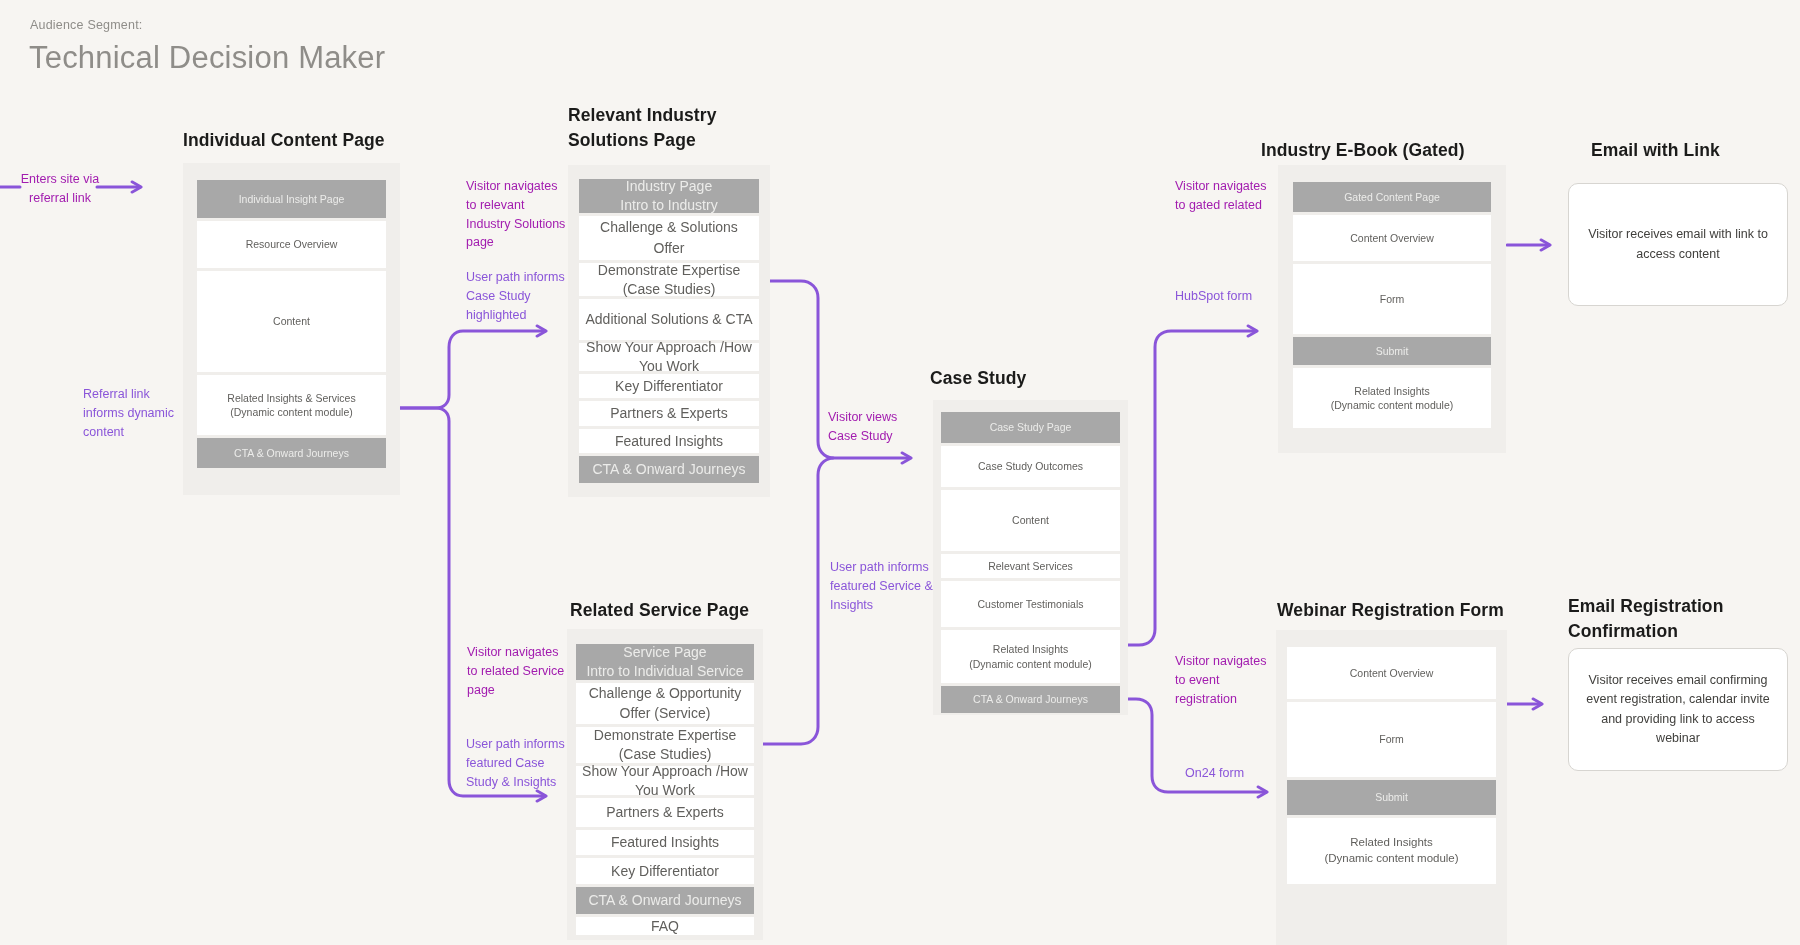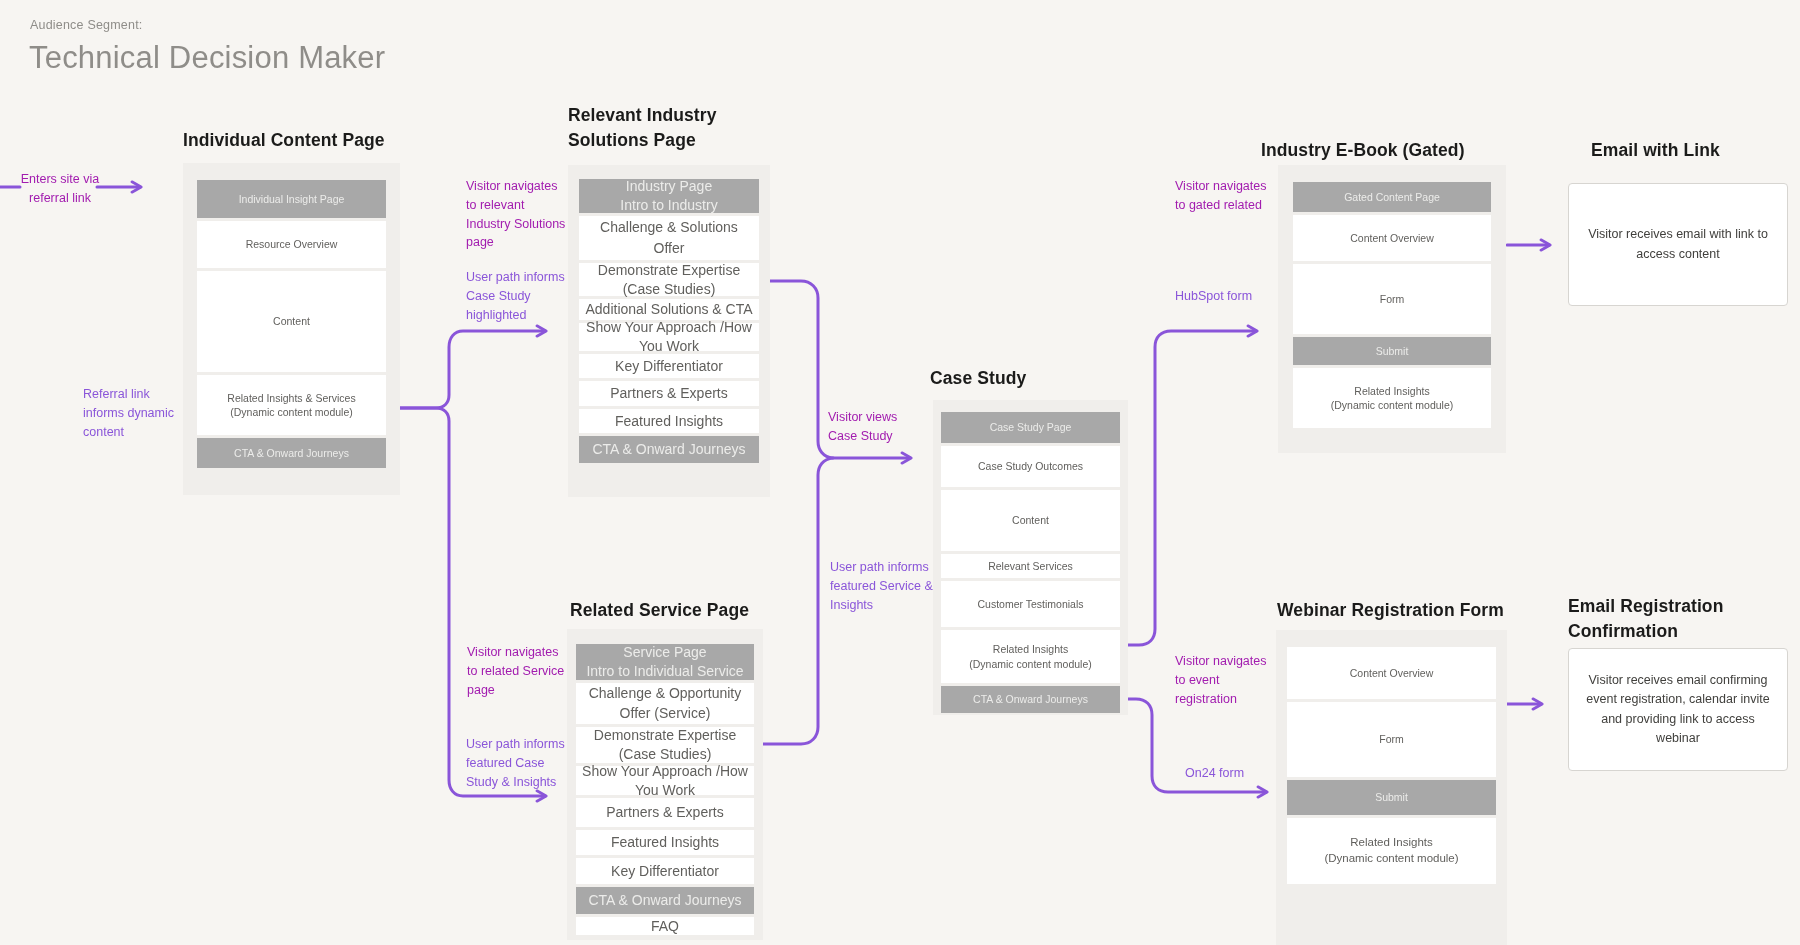--- a/index.html
+++ b/index.html
@@ -11,21 +11,21 @@
   .big-title { position:absolute; left:29px; top:40px; font-size:31px; color:#8f8d89; letter-spacing:.2px; }
   .card-title { position:absolute; font-size:17.5px; font-weight:bold; color:#1b1b1a; line-height:25px; letter-spacing:.1px; }
   .panel { position:absolute; background:#f0eeeb; box-sizing:border-box; display:flex; flex-direction:column; }
   .row { flex:0 0 auto; display:flex; flex-direction:column; align-items:center; justify-content:center;
          text-align:center; font-size:10.5px; color:#605f5c; background:#ffffff; line-height:1.35; }
   .row + .row { margin-top:3px; }
   .row.gray { background:#a8a8a8; color:#ececea; }
   .row.spread { justify-content:space-evenly; }
   .row.small { font-size:10px; }
   .panel.compact .row { font-size:14px; }
-  .email-box { position:absolute; background:#ffffff; border:1px solid #d7d5d1; border-radius:4px;
+  .email-box { position:absolute; background:#ffffff; border:1px solid #d7d5d1; border-radius:10px;
                box-sizing:border-box; display:flex; align-items:center; justify-content:center;
                text-align:center; font-size:12.5px; color:#41403d; line-height:1.55; }
   .email-box .email-text { width:192px; }
   .ann { position:absolute; font-size:12.5px; line-height:1.5; color:#a21caf; }
   .ann.purple { color:#8a55d9; }
   .ann.center { text-align:center; }
   svg.connectors { position:absolute; left:0; top:0; }
 </style>
 </head>
 <body>
@@ -84,21 +84,21 @@
       <span>Industry Page</span>
       <span>Intro to Industry</span>
     </div>
     <div class="row spread" style="height:44px">
       <span>Challenge &amp; Solutions</span>
       <span>Offer</span>
     </div>
     <div class="row" style="height:33px">
         <span>Demonstrate Expertise (Case Studies)</span>
       </div>
-    <div class="row" style="height:21px">
+    <div class="row" style="height:41px">
         <span>Additional Solutions &amp; CTA</span>
       </div>
     <div class="row" style="height:28px">
         <span>Show Your Approach /How You Work</span>
       </div>
     <div class="row" style="height:24px">
         <span>Key Differentiator</span>
       </div>
     <div class="row" style="height:25px">
         <span>Partners &amp; Experts</span>

